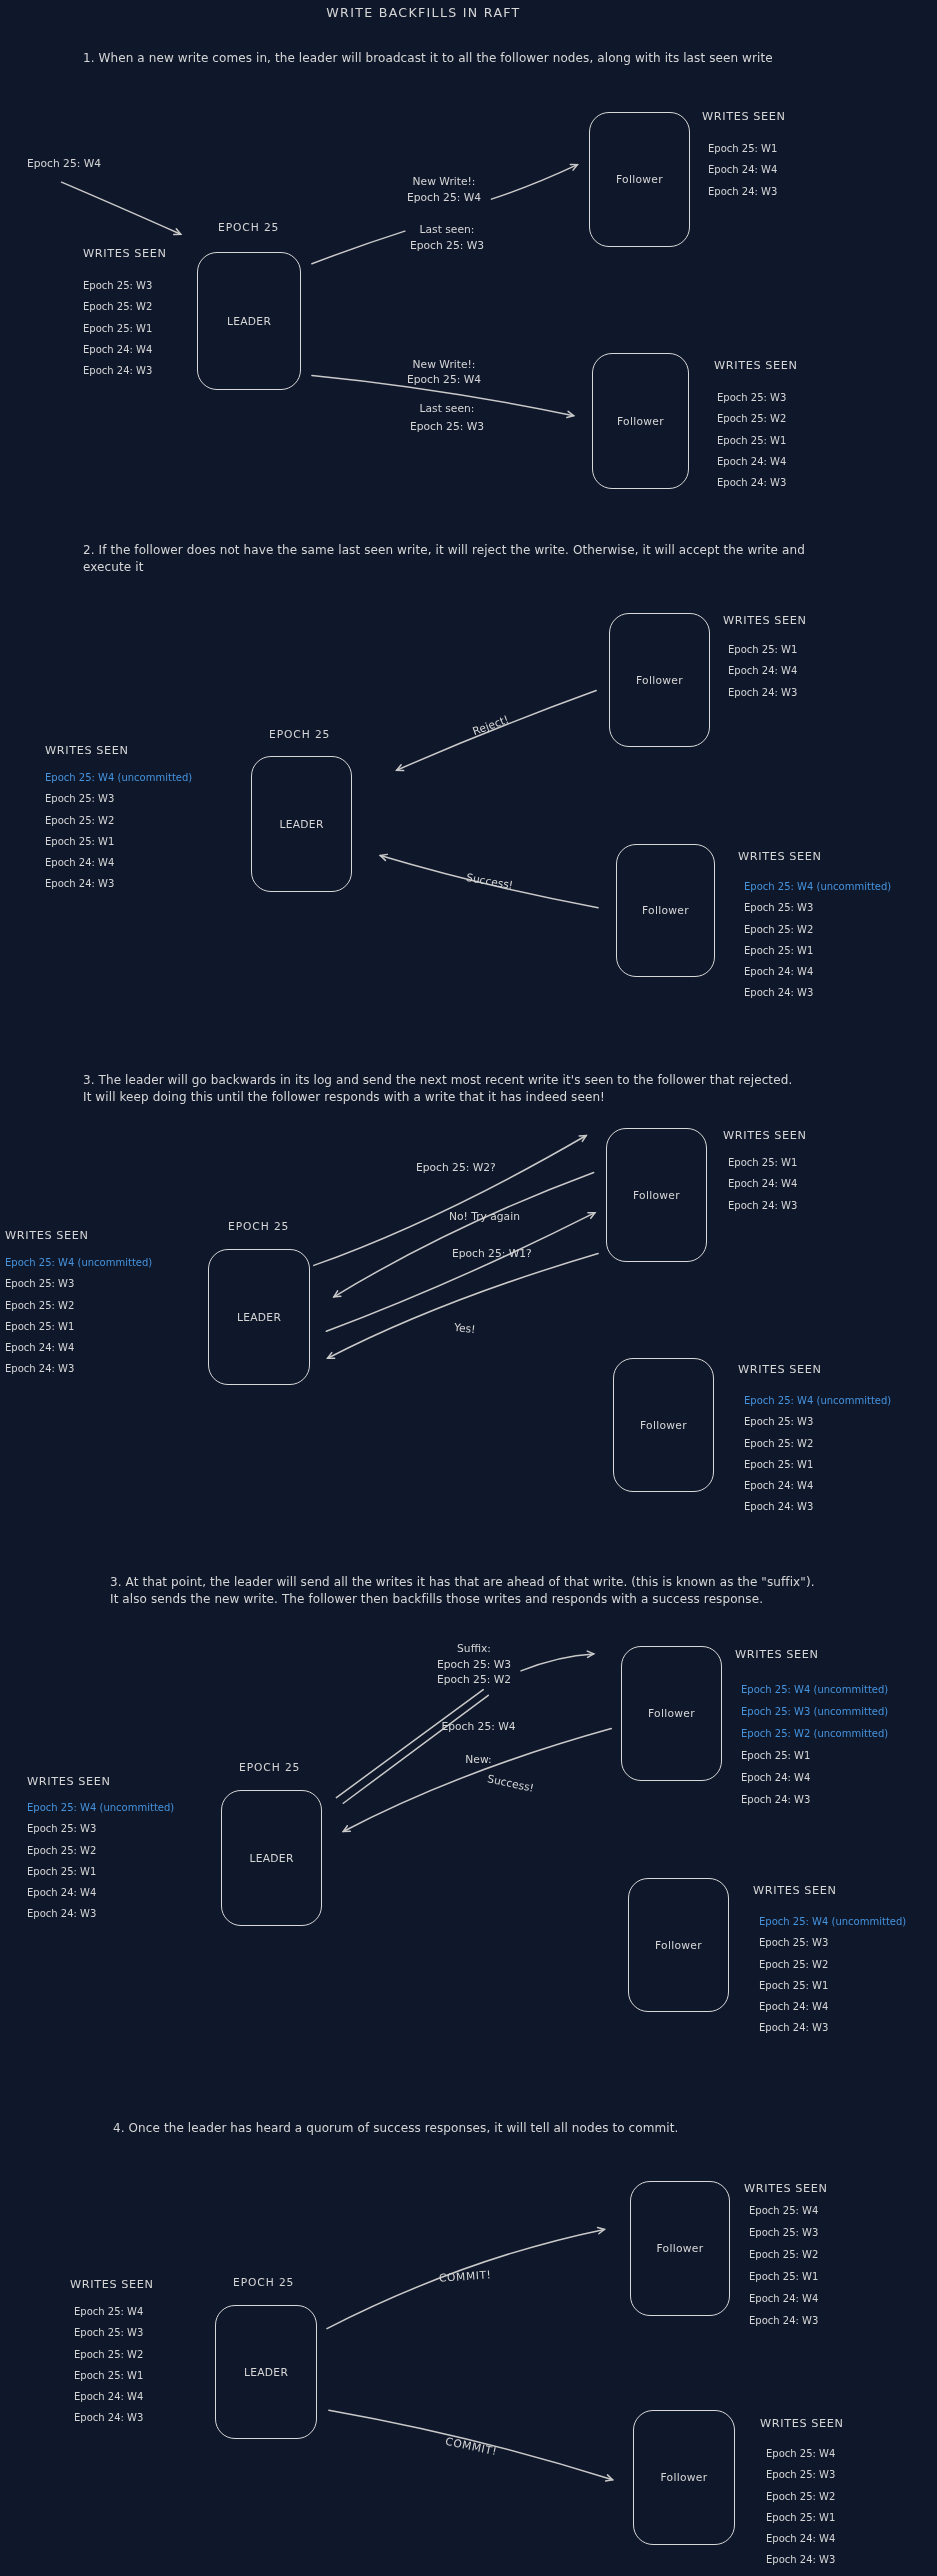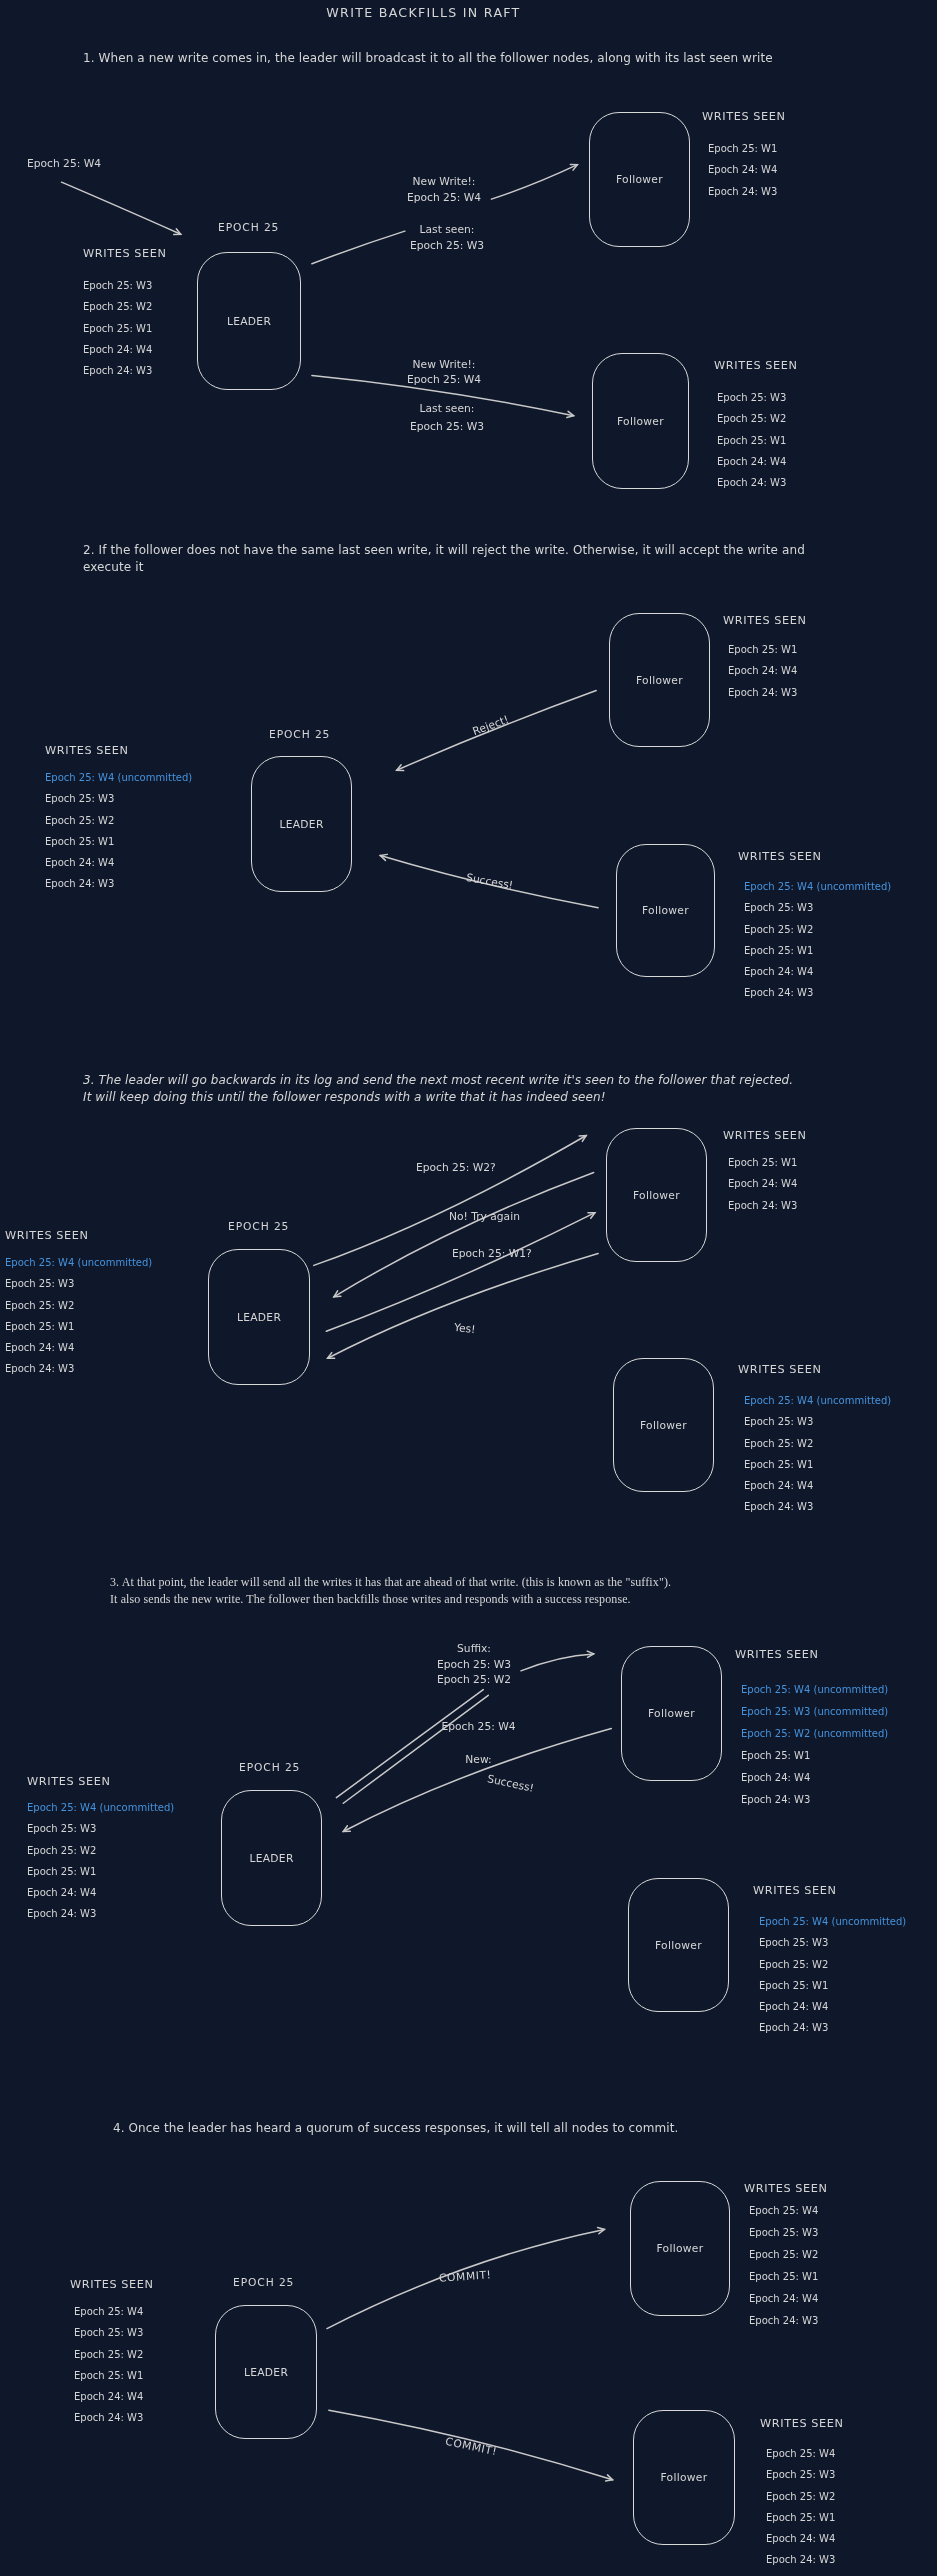--- a/index.html
+++ b/index.html
@@ -2,21 +2,21 @@
 <html style="font-size:10px"><head>
 <meta charset="utf-8">
 <style>
   html,body{margin:0;padding:0;background:#0c0c0c;}
   #canvas{position:relative;width:937px;height:2576px;background:#0f172a;overflow:hidden;
           font-family:"DejaVu Sans",sans-serif;color:#d6d6d6;}
   svg.wires{position:absolute;left:0;top:0;pointer-events:none;}
   .t{position:absolute;white-space:nowrap;}
   .title{font-size:12.6px;letter-spacing:1.3px;}
   .step{position:absolute;font-size:12px;line-height:17px;letter-spacing:0.1px;white-space:nowrap;}
-  .box{position:absolute;border:1.3px solid #d8d8d8;border-radius:30px;display:flex;align-items:center;justify-content:center;background:transparent;}
+  .box{position:absolute;border:1.3px solid #d8d8d8;border-radius:20px;display:flex;align-items:center;justify-content:center;background:transparent;}
   .box span{font-size:10.7px;letter-spacing:0.3px;}
   .epoch{font-size:10.7px;letter-spacing:0.9px;}
   .wsh{font-size:11.3px;letter-spacing:0.6px;}
   .writes{position:absolute;font-size:10px;line-height:21.3px;white-space:nowrap;}
   .writes.lh35{line-height:22px;}
   .msg{position:absolute;font-size:10.7px;white-space:nowrap;}
   .ctr{text-align:center;}
   .blue{color:#4593dd;}
 </style>
 </head>
@@ -147,21 +147,21 @@
   <div class="t wsh" style="left:738px;top:850px;">WRITES SEEN</div>
   <div class="writes" style="left:744px;top:876px;">
     <div class="blue">Epoch 25: W4 (uncommitted)</div>
     <div>Epoch 25: W3</div>
     <div>Epoch 25: W2</div>
     <div>Epoch 25: W1</div>
     <div>Epoch 24: W4</div>
     <div>Epoch 24: W3</div>
   </div>
 
-  <div class="step" style="left:83px;top:1072px;font-style:italic;">
+  <div class="step" style="left:83px;top:1072px;">
     <div>3. The leader will go backwards in its log and send the next most recent write it's seen to the follower that rejected.</div>
     <div>It will keep doing this until the follower responds with a write that it has indeed seen!</div>
   </div>
 
   <div class="box" style="left:606px;top:1128px;width:99px;height:132px;">
     <span>Follower</span>
   </div>
   <div class="t wsh" style="left:723px;top:1129px;">WRITES SEEN</div>
   <div class="writes" style="left:728px;top:1152px;">
     <div>Epoch 25: W1</div>
@@ -194,21 +194,21 @@
   <div class="t wsh" style="left:738px;top:1363px;">WRITES SEEN</div>
   <div class="writes" style="left:744px;top:1390px;">
     <div class="blue">Epoch 25: W4 (uncommitted)</div>
     <div>Epoch 25: W3</div>
     <div>Epoch 25: W2</div>
     <div>Epoch 25: W1</div>
     <div>Epoch 24: W4</div>
     <div>Epoch 24: W3</div>
   </div>
 
-  <div class="step" style="left:110px;top:1574px;font-family:Liberation Serif, serif;">
+  <div class="step" style="left:110px;top:1574px;">
     <div>3. At that point, the leader will send all the writes it has that are ahead of that write. (this is known as the "suffix").</div>
     <div>It also sends the new write. The follower then backfills those writes and responds with a success response.</div>
   </div>
 
   <div class="msg ctr" style="left:419px;top:1642px;width:110px;">Suffix:</div>
   <div class="msg ctr" style="left:419px;top:1658px;width:110px;">Epoch 25: W3</div>
   <div class="msg ctr" style="left:419px;top:1673px;width:110px;">Epoch 25: W2</div>
 
   <div class="box" style="left:621px;top:1646px;width:99px;height:133px;">
     <span>Follower</span>

